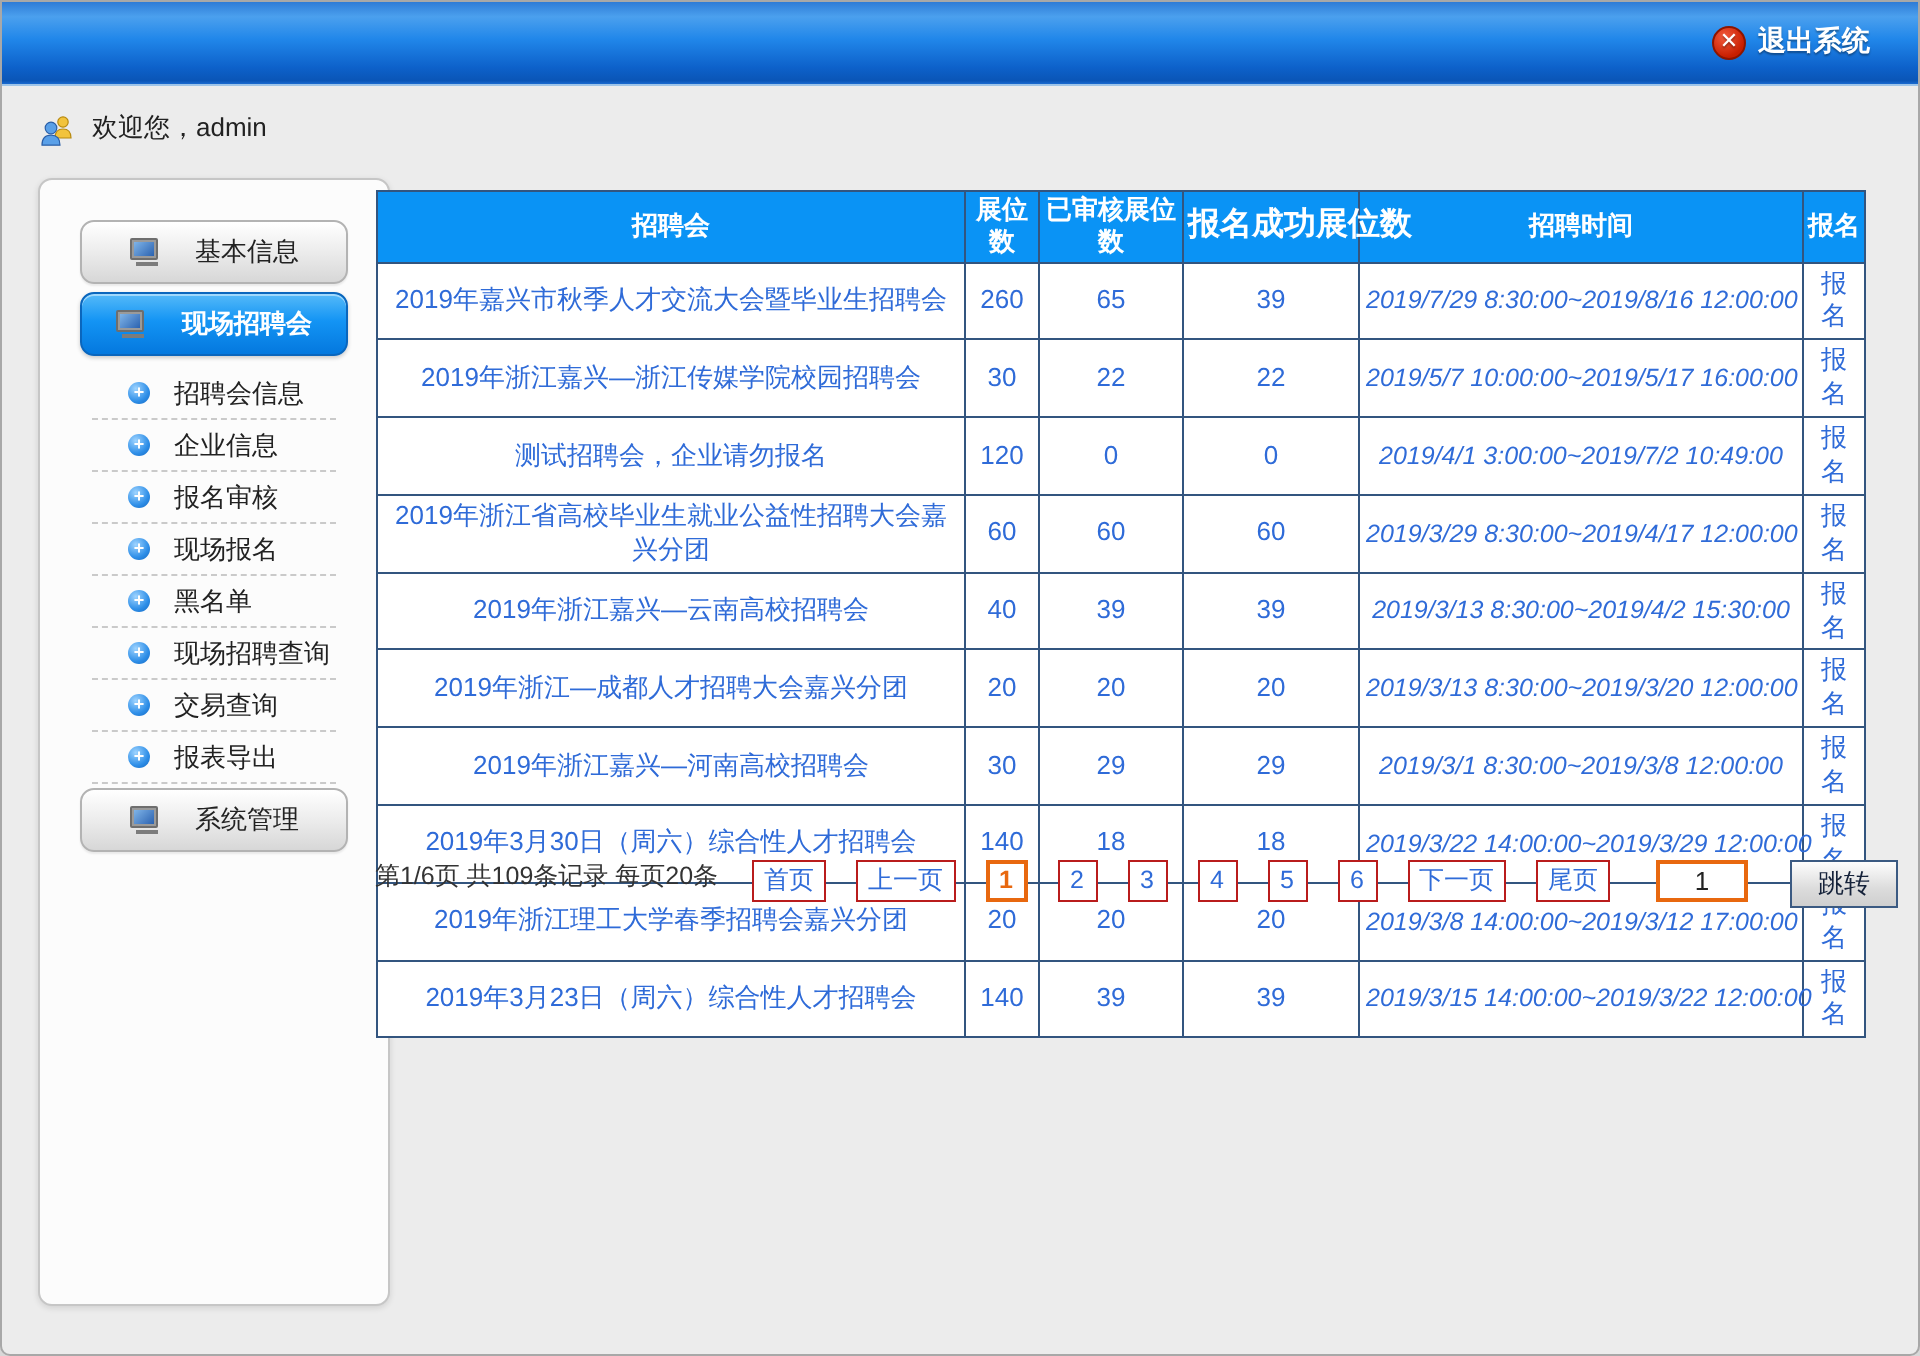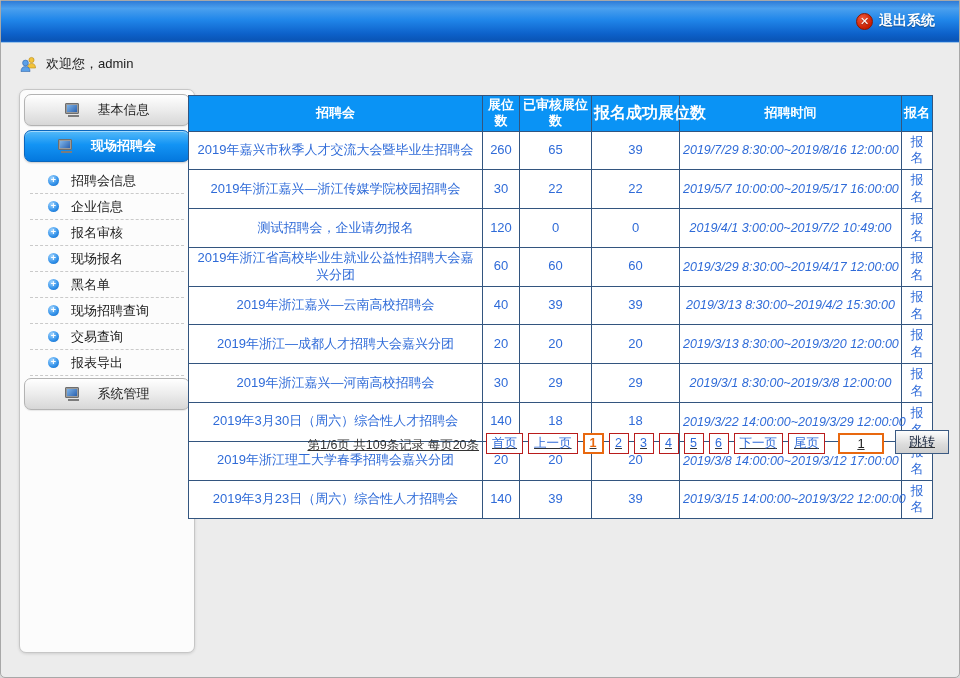--- a/index.html
+++ b/index.html
@@ -22,29 +22,29 @@
   }
   .x-icon {
     width:17px; height:17px; border-radius:50%;
     background:radial-gradient(circle at 35% 30%,#f25a3c,#c81e00 70%);
     border:1px solid #8d1500; color:#fff; font-size:11px; font-weight:bold;
     display:flex; align-items:center; justify-content:center; line-height:1;
   }
 
   
   .welcome {
-    position:absolute; left:18px; top:54px; display:flex; align-items:center; gap:7px;
+    position:absolute; left:18px; top:54px; display:flex; align-items:flex-end; gap:7px;
     font-size:13px; color:#222;
   }
 
   
   .sidebar {
     position:absolute; left:18px; top:88px; width:176px; height:564px;
     background:#fcfcfc; border:1px solid #c6c6c6; border-radius:7px;
-    box-shadow:0 1px 3px rgba(0,0,0,.12); padding:4px;
+    box-shadow:0 1px 3px rgba(0,0,0,.12); padding:20px;
   }
   .side-btn {
     height:32px; border-radius:7px; border:1px solid #b3b3b3;
     background:linear-gradient(180deg,#ffffff 0%,#ececec 50%,#d7d7d7 100%);
     display:flex; align-items:center; justify-content:center; gap:16px;
     font-size:13px; color:#222; cursor:pointer; margin-bottom:4px;
     box-shadow:0 1px 1px rgba(0,0,0,.08);
   }
   .side-btn.active {
     background:linear-gradient(180deg,#55baf9 0%,#1394f4 45%,#0478de 100%);
@@ -84,21 +84,21 @@
     color:#2f6bd8; font-size:13px; height:26px; padding:2px 3px; line-height:1.3;
   }
   .fair-table td.time { font-size:12.5px; white-space:nowrap;font-style:italic; }
   .fair-table td .lnk { color:#2f6bd8; cursor:pointer; text-decoration:none; }
   col.c-name{width:294px} col.c-num{width:37px} col.c-rev{width:72px}
   col.c-suc{width:88px} col.c-time{width:222px} col.c-act{width:31px}
 
   
   .pager {
     position:absolute; top:429px; right:10px;
-    display:flex; align-items:flex-end; gap:5px; font-size:12.5px; color:#333;text-decoration:underline;
+    display:flex; align-items:flex-start; gap:15px; font-size:12.5px; color:#333;
   }
   .pager .summary { margin-right:2px; color:#333; }
   .pg-btn {
     min-width:20px; padding:2px 5px; text-align:center; background:#fff;
     border:1px solid #b91c1c; color:#2f6bd8; cursor:pointer; line-height:1.2;
   }
   .pg-btn.current { border:2px solid #e8680f; color:#e8680f; font-weight:bold; padding:1px 5px; }
   .jump-input {
     width:46px; height:21px; border:2px solid #e8680f; text-align:center;
     font-size:13px; color:#222; margin-left:8px; outline:none; background:#fff;

